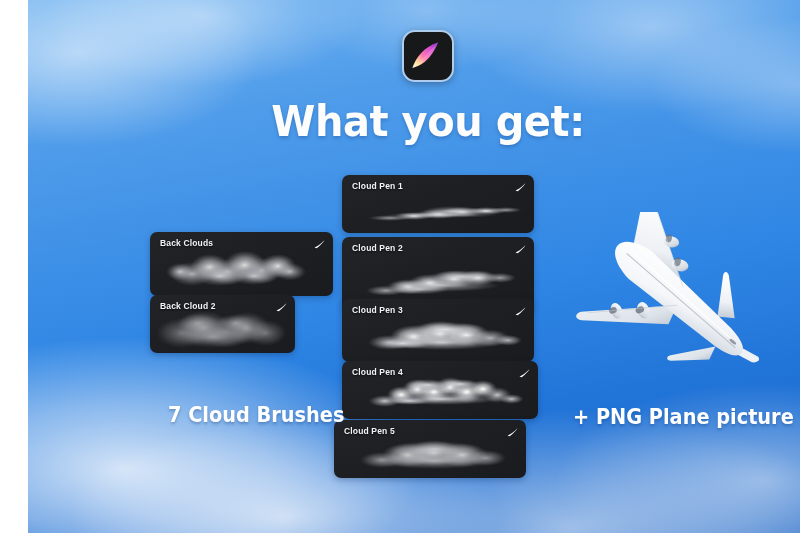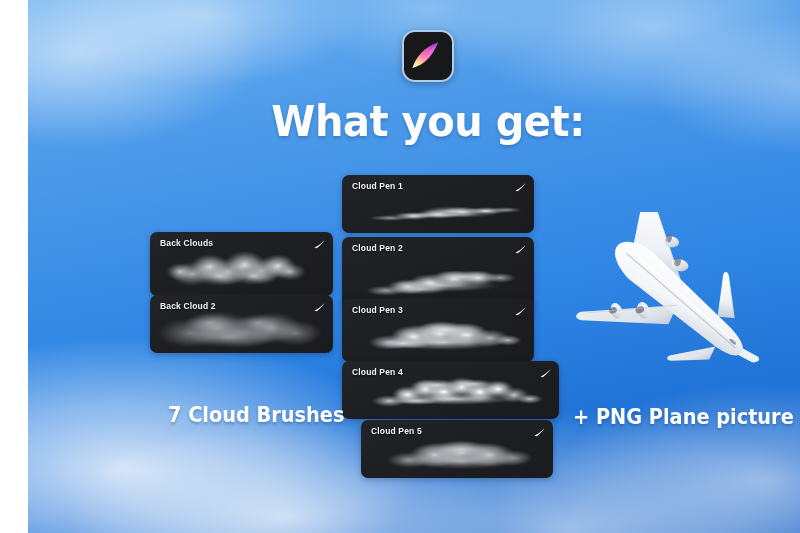--- a/index.html
+++ b/index.html
@@ -161,21 +161,21 @@
       <ellipse cx="104" cy="40" rx="24" ry="8" fill="url(#bc1b)"></ellipse>
       <ellipse cx="140" cy="36" rx="16" ry="8" fill="url(#bc1b)"></ellipse>
       <ellipse cx="30" cy="36" rx="14" ry="8" fill="url(#bc1b)"></ellipse>
     </svg>
     <span class="brush-label">Back Clouds</span>
     <svg class="brush-pen-icon" viewBox="0 0 13 10">
       <path d="M1.5 8.6 C4 7.6 8 4.8 11.4 1.2 C10.2 3.4 6.5 7.2 3.6 9.2 Z" fill="#ffffff"></path>
     </svg>
   </div>
 
-  <div class="brush-card" style="left:122px; top:295px; width:183px; height:58px;">
+  <div class="brush-card" style="left:122px; top:295px; width:145px; height:58px;">
     <svg class="brush-preview" viewBox="0 0 183 58" preserveAspectRatio="none">
       <defs>
         <radialGradient id="bc2a">
             <stop offset="0%" stop-color="#ffffff" stop-opacity="0.55"></stop>
             <stop offset="60%" stop-color="#cfd3d9" stop-opacity="0.25"></stop>
             <stop offset="100%" stop-color="#8d949d" stop-opacity="0"></stop>
           </radialGradient>
         <radialGradient id="bc2b">
             <stop offset="0%" stop-color="#e8eaed" stop-opacity="0.42"></stop>
             <stop offset="65%" stop-color="#aeb4bc" stop-opacity="0.18"></stop>
@@ -279,21 +279,21 @@
       <ellipse cx="100" cy="40" rx="62" ry="7" fill="url(#cp3b)"></ellipse>
       <ellipse cx="104" cy="28" rx="38" ry="7" fill="url(#cp3b)"></ellipse>
       <ellipse cx="60" cy="41" rx="26" ry="5" fill="url(#cp3b)"></ellipse>
     </svg>
     <span class="brush-label">Cloud Pen 3</span>
     <svg class="brush-pen-icon" viewBox="0 0 13 10">
       <path d="M1.5 8.6 C4 7.6 8 4.8 11.4 1.2 C10.2 3.4 6.5 7.2 3.6 9.2 Z" fill="#ffffff"></path>
     </svg>
   </div>
 
-  <div class="brush-card" style="left:314px; top:361px; width:217px; height:58px;">
+  <div class="brush-card" style="left:314px; top:361px; width:196px; height:58px;">
     <svg class="brush-preview" viewBox="0 0 192 58" preserveAspectRatio="none">
       <defs>
         <radialGradient id="cp4a">
             <stop offset="0%" stop-color="#ffffff" stop-opacity="1"></stop>
             <stop offset="52%" stop-color="#eceef0" stop-opacity="0.55"></stop>
             <stop offset="100%" stop-color="#9aa0a8" stop-opacity="0"></stop>
           </radialGradient>
         <radialGradient id="cp4b">
             <stop offset="0%" stop-color="#f4f5f7" stop-opacity="0.78"></stop>
             <stop offset="62%" stop-color="#c0c5cb" stop-opacity="0.32"></stop>
@@ -313,21 +313,21 @@
       <ellipse cx="84" cy="24" rx="22" ry="6" fill="url(#cp4b)"></ellipse>
       <ellipse cx="116" cy="23" rx="20" ry="5" fill="url(#cp4b)"></ellipse>
       <ellipse cx="66" cy="40" rx="22" ry="4" fill="url(#cp4b)"></ellipse>
     </svg>
     <span class="brush-label">Cloud Pen 4</span>
     <svg class="brush-pen-icon" viewBox="0 0 13 10">
       <path d="M1.5 8.6 C4 7.6 8 4.8 11.4 1.2 C10.2 3.4 6.5 7.2 3.6 9.2 Z" fill="#ffffff"></path>
     </svg>
   </div>
 
-  <div class="brush-card" style="left:333px; top:420px; width:192px; height:58px;">
+  <div class="brush-card" style="left:306px; top:420px; width:192px; height:58px;">
     <svg class="brush-preview" viewBox="0 0 192 58" preserveAspectRatio="none">
       <defs>
         <radialGradient id="cp5a">
             <stop offset="0%" stop-color="#ffffff" stop-opacity="0.80"></stop>
             <stop offset="58%" stop-color="#dde0e4" stop-opacity="0.40"></stop>
             <stop offset="100%" stop-color="#9aa0a8" stop-opacity="0"></stop>
           </radialGradient>
         <radialGradient id="cp5b">
             <stop offset="0%" stop-color="#e9ebee" stop-opacity="0.58"></stop>
             <stop offset="65%" stop-color="#b4b9c1" stop-opacity="0.24"></stop>

